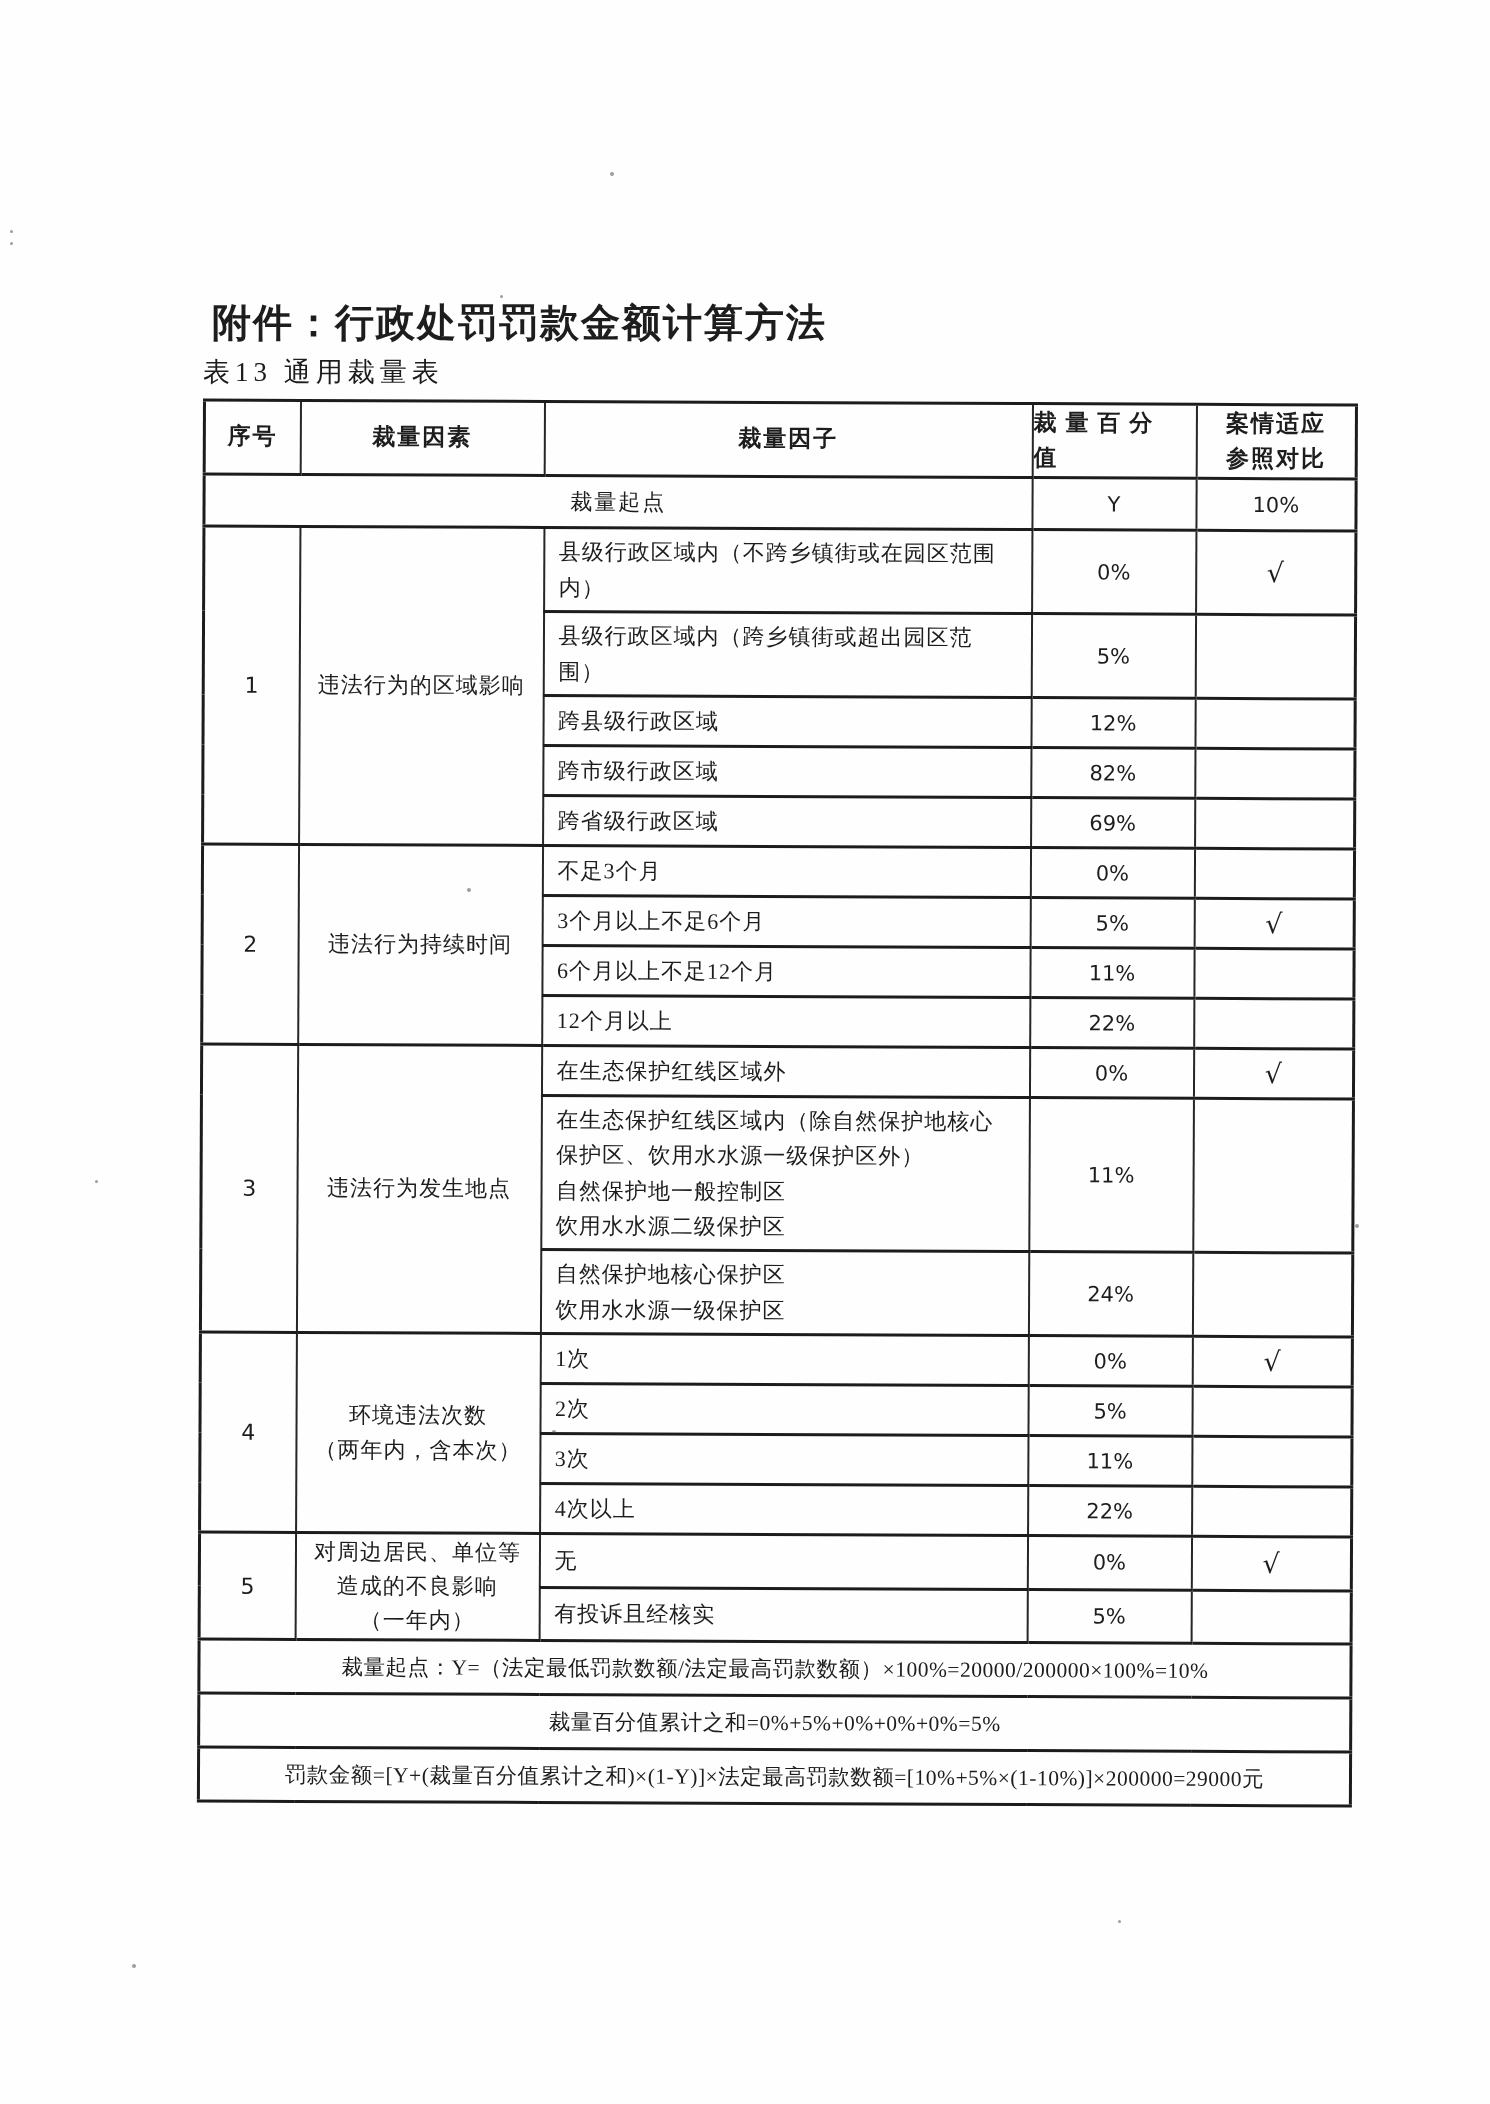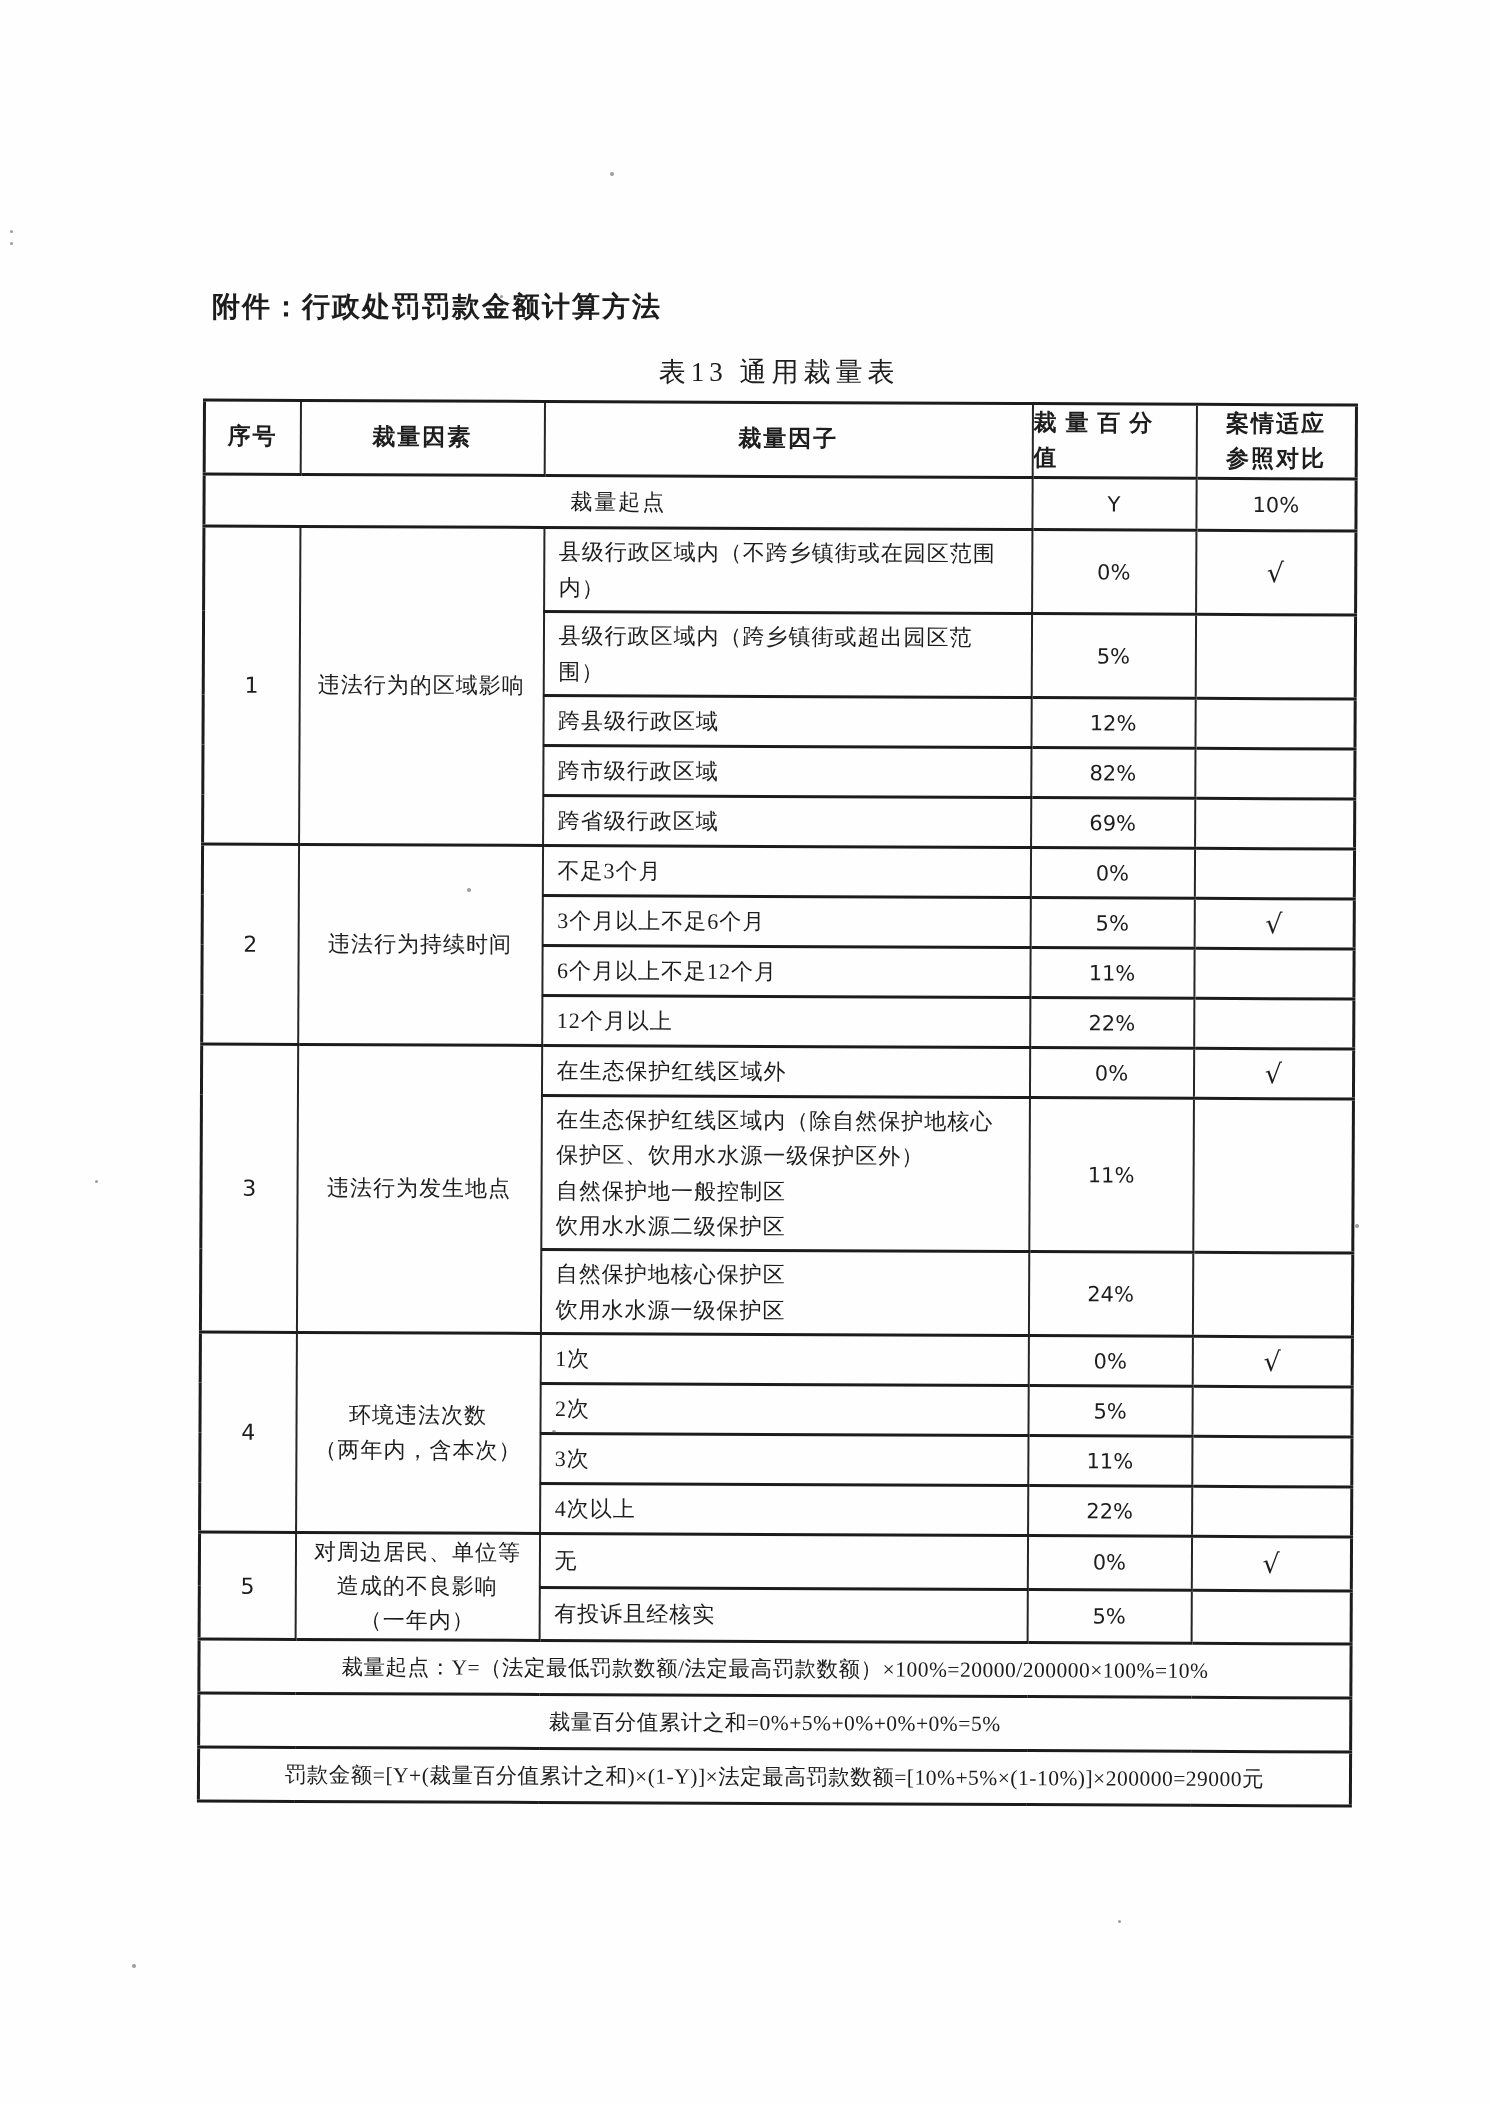--- a/index.html
+++ b/index.html
@@ -8,33 +8,32 @@
     width:1490px;
     height:2104px;
     background:#fefefe;
     overflow:hidden;
     font-family:"Liberation Serif","DejaVu Serif",serif;
     color:#1d1d1d;
   }
   .title{
     position:absolute;
     left:212px;
-    top:288px;
+    top:296px;
     margin:0;
-    font-size:28px;
+    font-size:39px;
     font-weight:700;
     letter-spacing:2px;
     white-space:nowrap;
   }
   .caption{
     position:absolute;
     left:203px;
     top:354px;
     width:1152px;
-    text-align:center;
     font-size:27px;
     letter-spacing:5px;
   }
   .table-wrap{
     position:absolute;
     left:203px;
     top:401px;
     width:1152px;
     transform:rotate(0.25deg);
     transform-origin:50% 0;

